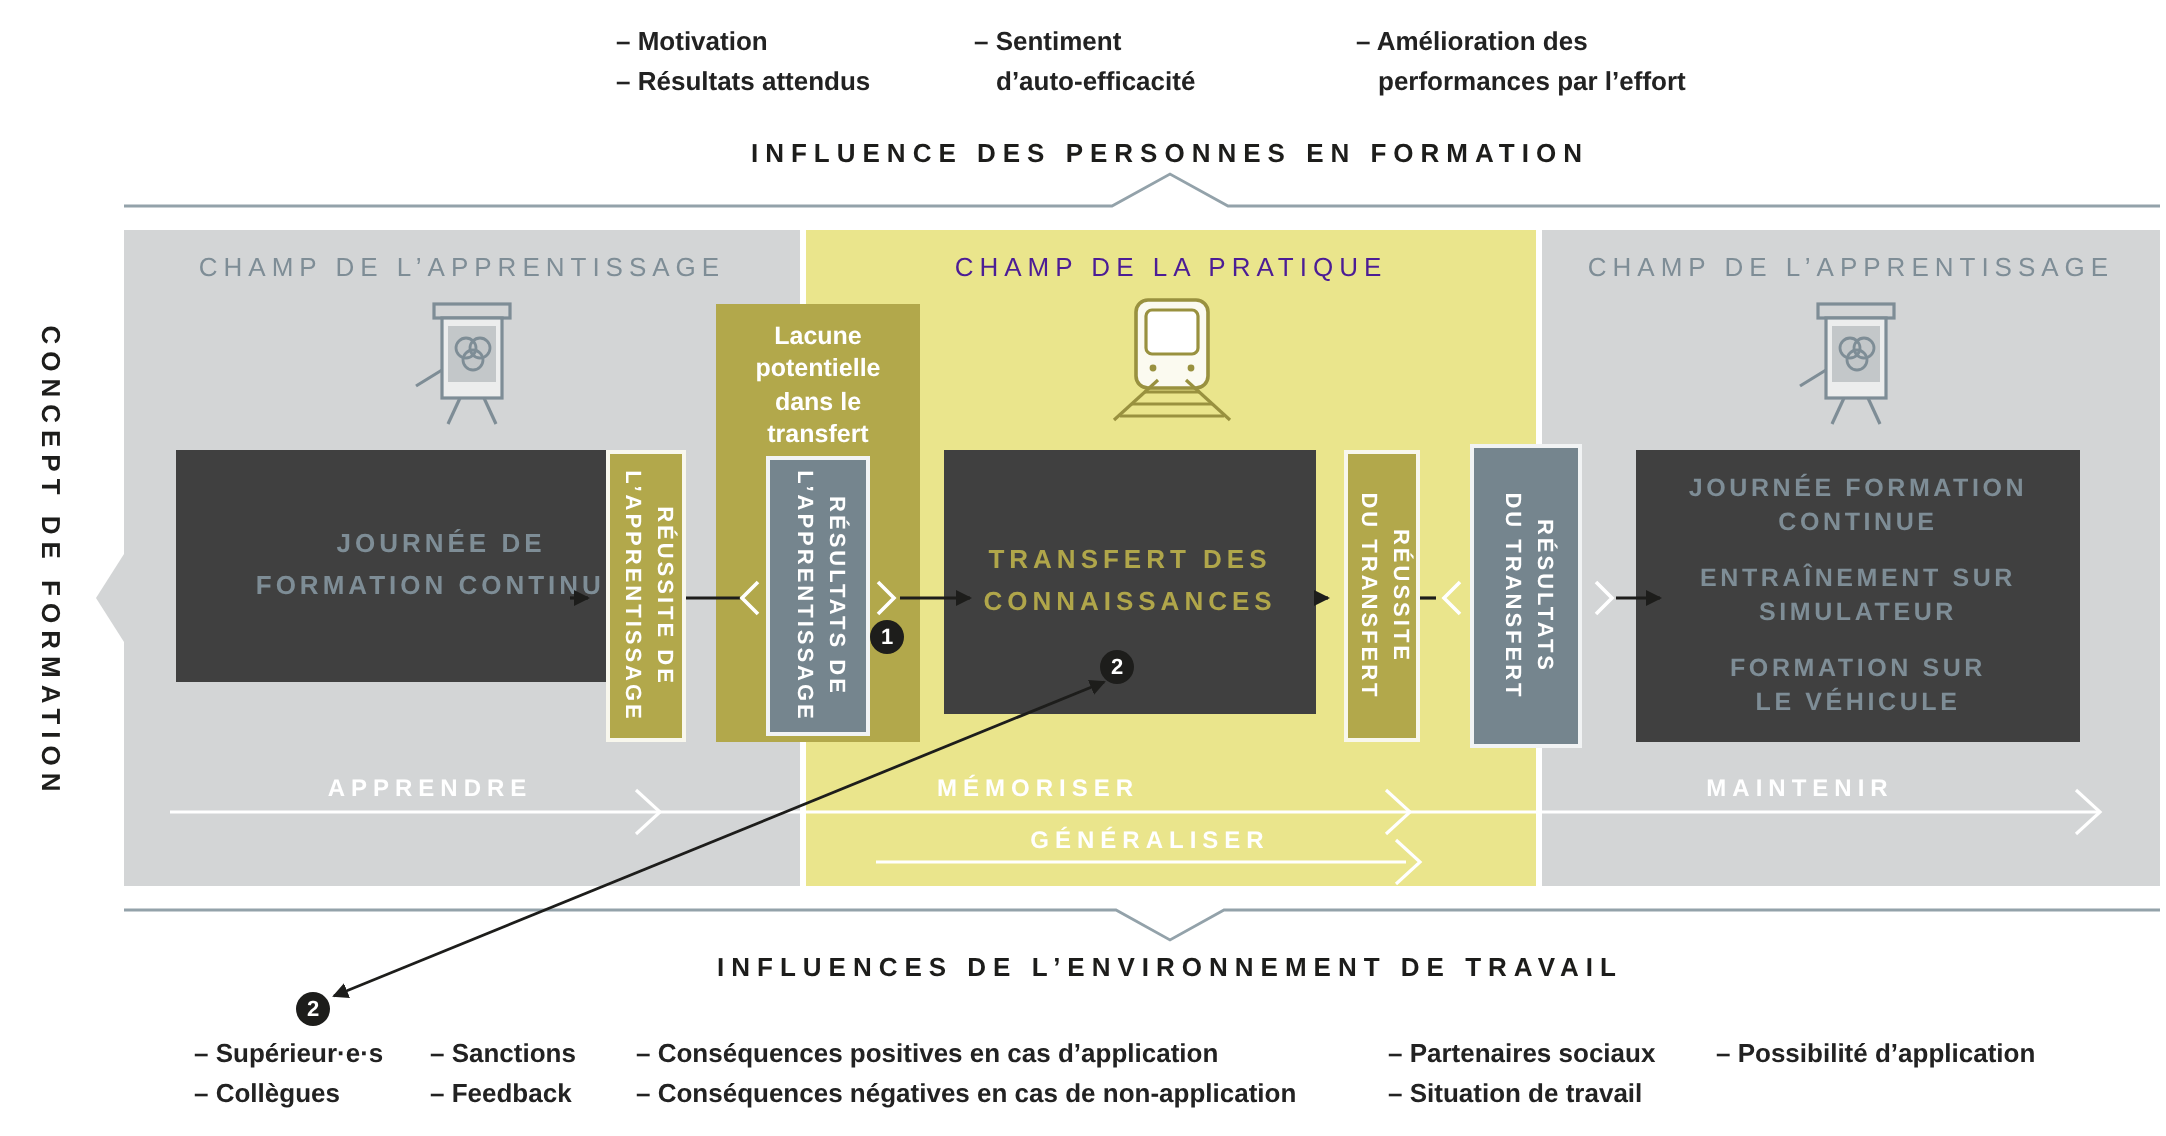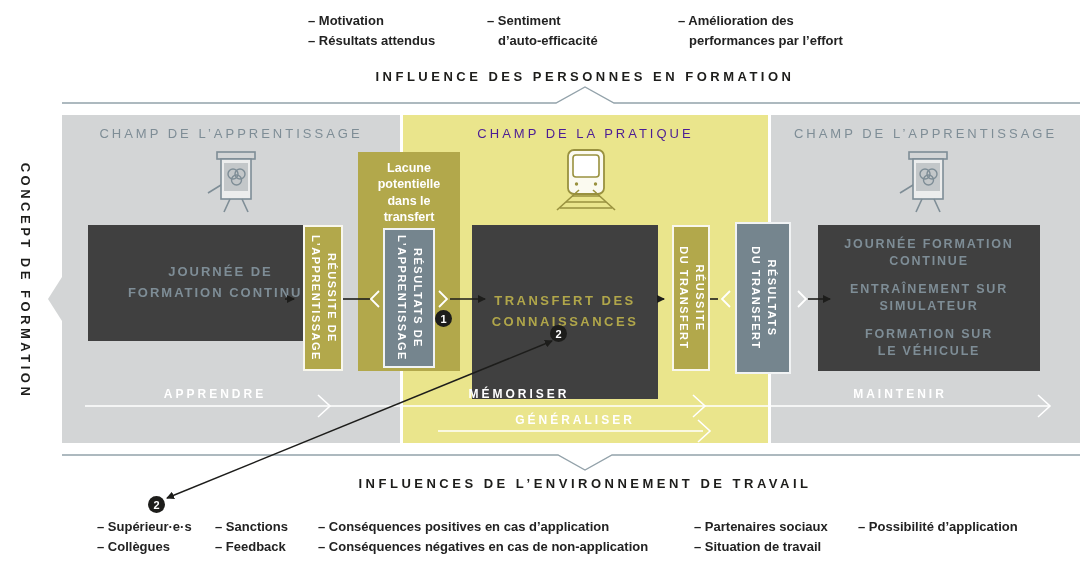--- a/index.html
+++ b/index.html
@@ -108,21 +108,21 @@
 potentielle
 dans le
 transfert</div>
   </div>
 
   <div class="sbox" style="left:383px;top:228px;width:52px;height:140px;">
     <div class="vtext" style="width:140px;">RÉSULTATS DE
 L’APPRENTISSAGE</div>
   </div>
 
-  <div class="wbox" style="left:472px;top:225px;width:186px;height:174px;justify-content:center;">
+  <div class="wbox" style="left:472px;top:225px;width:186px;height:132px;justify-content:center;">
     <div class="oliveword">TRANSFERT DES
 CONNAISSANCES</div>
   </div>
 
   <div class="obox bordered" style="left:672px;top:225px;width:38px;height:146px;">
     <div class="vtext" style="width:146px;">RÉUSSITE
 DU TRANSFERT</div>
   </div>
 
   <div class="sbox" style="left:735px;top:222px;width:56px;height:152px;">

